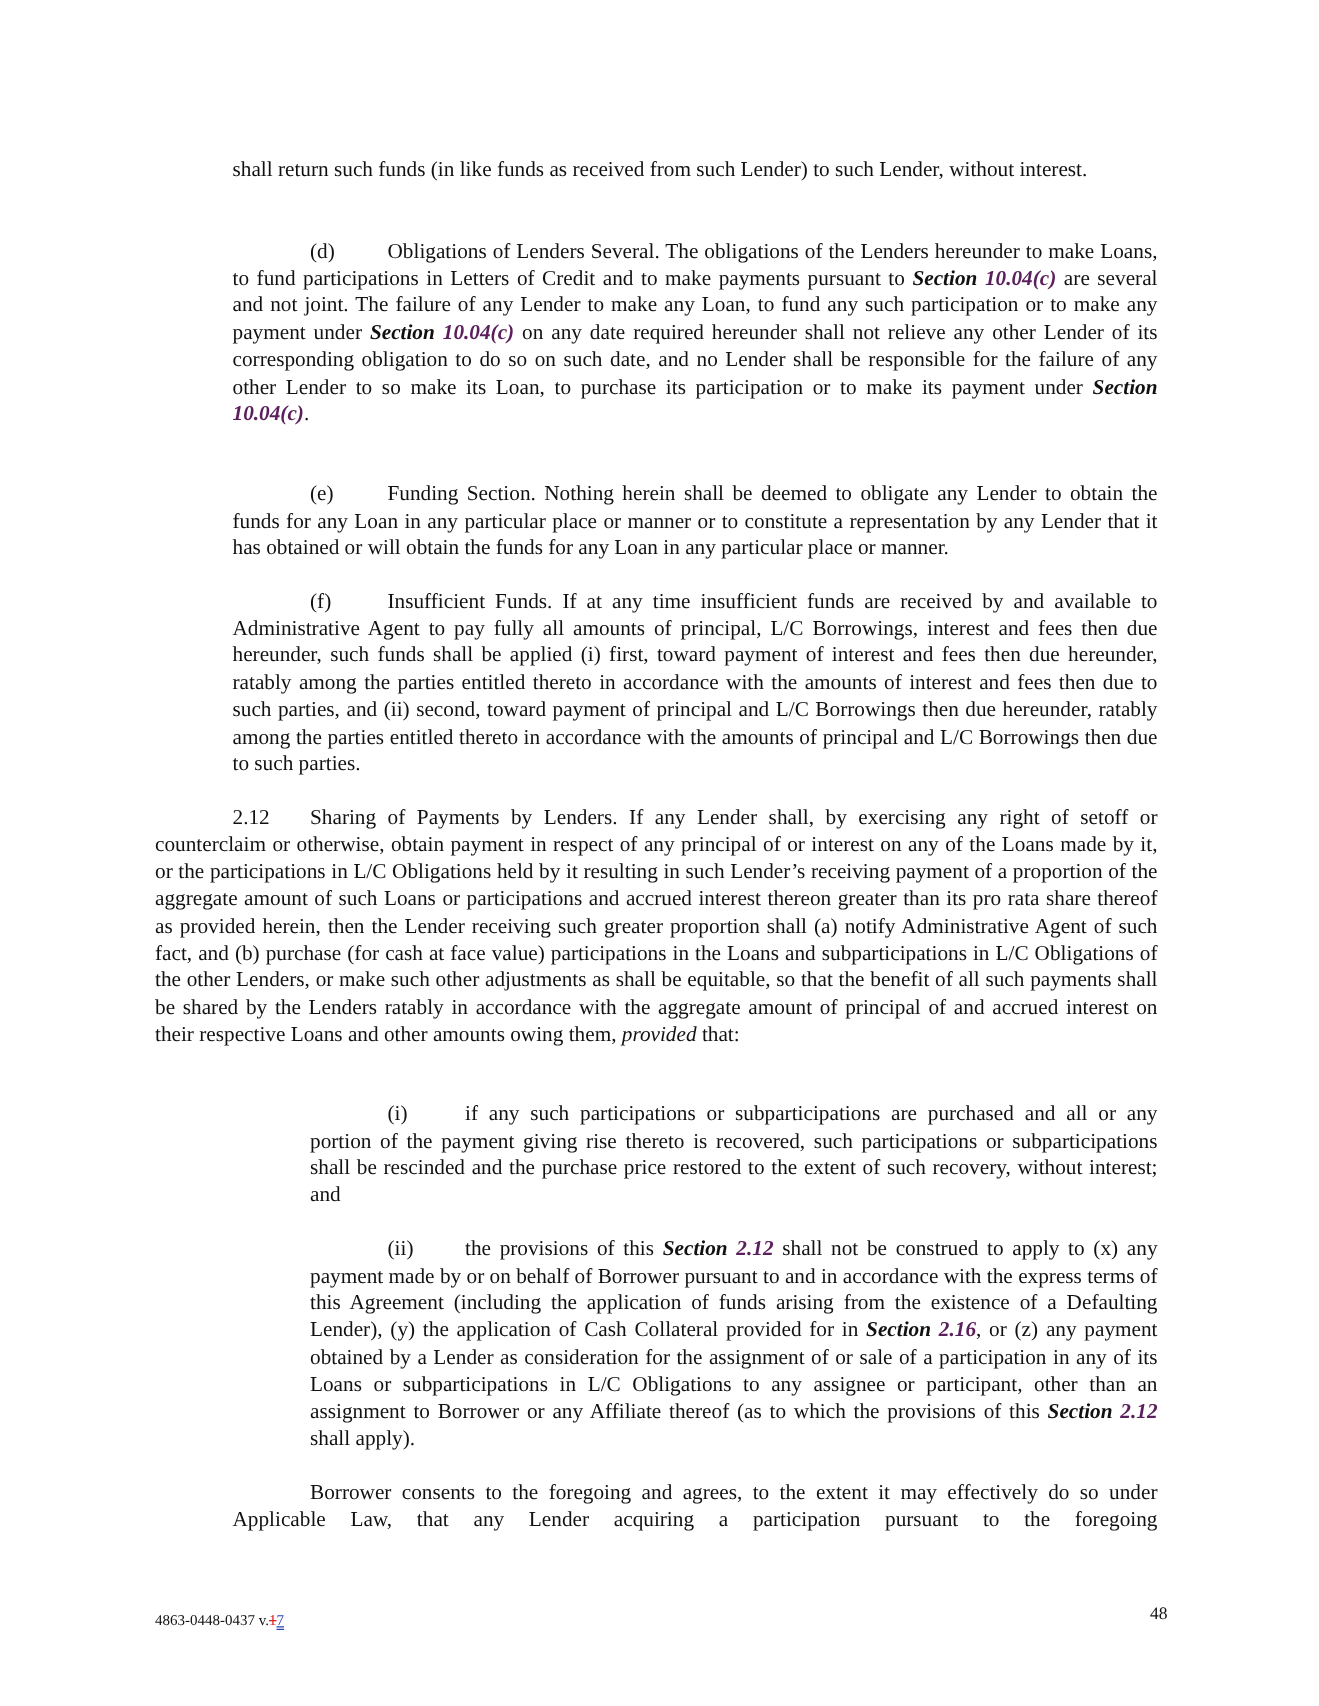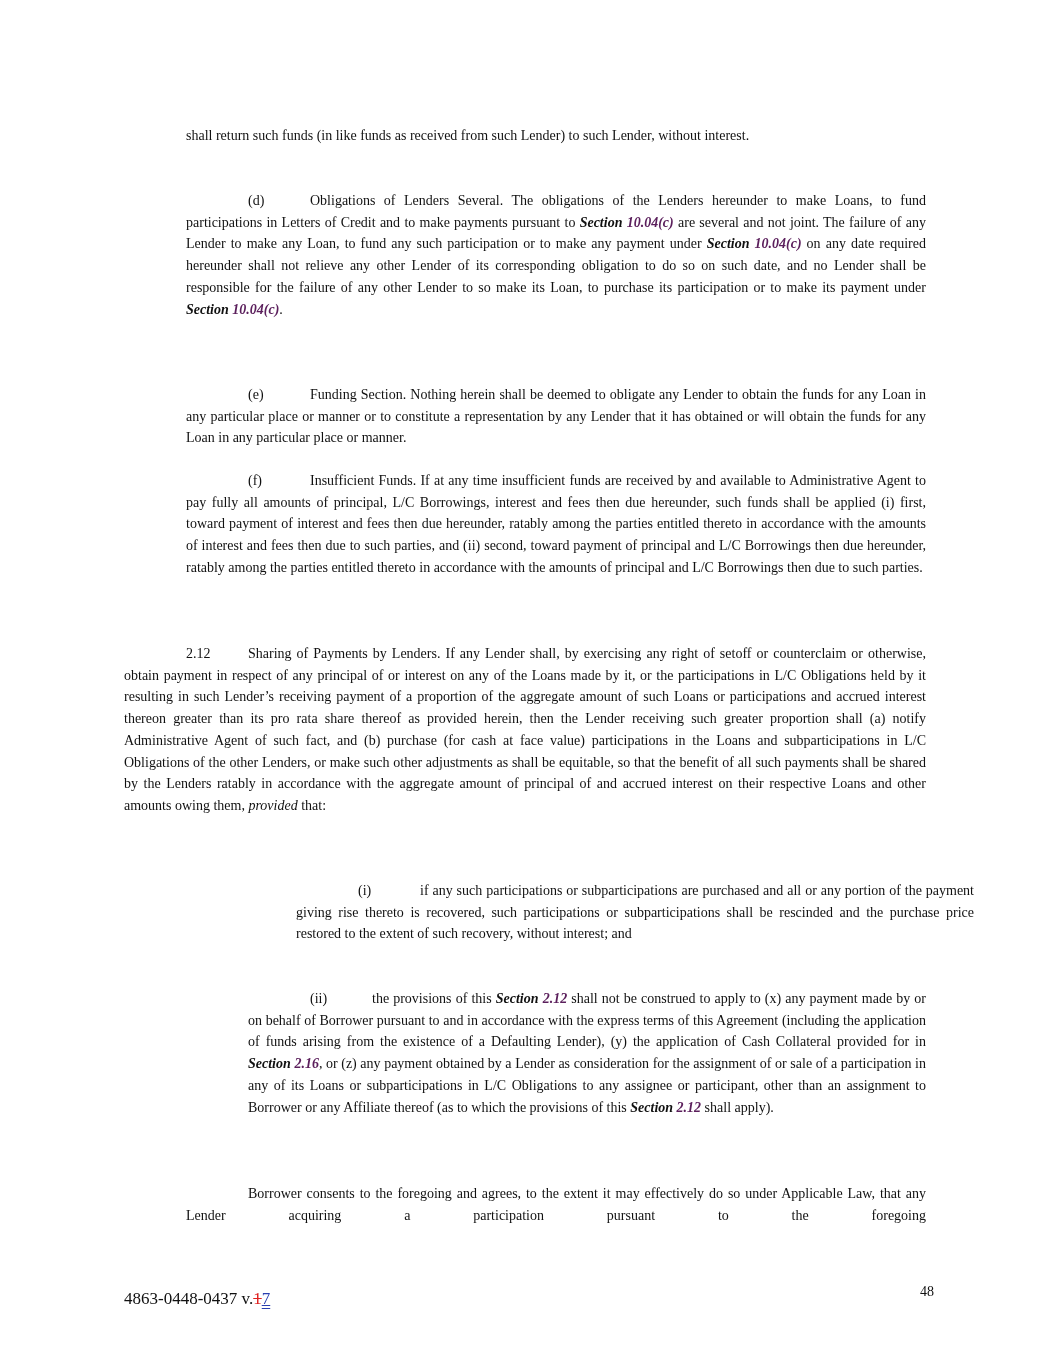--- a/index.html
+++ b/index.html
@@ -1,29 +1,29 @@
 <!DOCTYPE html>
 <html><head>
 <meta charset="utf-8">
 <style>
   html, body { margin: 0; padding: 0; background: #ffffff; }
   body { width: 1055px; height: 1365px; position: relative; overflow: hidden;
          font-family: "Liberation Serif", "DejaVu Serif", serif; color: #111; }
-  .p { position: absolute; font-size: 14px; line-height: 21.7px; text-align: justify; margin: 0; }
+  .p { position: absolute; font-size: 17px; line-height: 21.7px; text-align: justify; margin: 0; }
   .p.last-left { text-align-last: left; }
   .p.justify-all { text-align-last: justify; }
   .ind { left: 186px; width: 740px; }
   .wide { left: 124px; width: 802px; }
   .sub { left: 248px; width: 678px; }
   .num { display: inline-block; }
   .b { font-weight: normal; }
   .it { font-style: italic; }
   .ref { font-weight: bold; font-style: italic; }
   .refnum { color: #5b1f5c; margin-top: 47px; }
-  .footer-id { position: absolute; left: 124px; top: 1289px; font-size: 17px; }
+  .footer-id { position: absolute; left: 124px; top: 1289px; font-size: 12px; }
   .del { color: #e0201f; text-decoration: line-through; }
   .ins { color: #2a3fb0; text-decoration: underline double; }
   .page-num { position: absolute; left: 920px; top: 1284px; font-size: 14px; }
 </style>
 </head>
 <body>
 
 <p class="p ind last-left" style="top:125px;">
   <span>shall return such funds (in like funds as received from such Lender) to such Lender, without interest.</span>
 </p>
@@ -37,21 +37,21 @@
 </p>
 
 <p class="p ind last-left" style="top:470px; text-indent:62px;">
   <span class="num" style="width:62px;text-indent:0">(f)</span><span class="b">Insufficient Funds</span><span>. If at any time insufficient funds are received by and available to Administrative Agent to pay fully all amounts of principal, L/C Borrowings, interest and fees then due hereunder, such funds shall be applied (i) first, toward payment of interest and fees then due hereunder, ratably among the parties entitled thereto in accordance with the amounts of interest and fees then due to such parties, and (ii) second, toward payment of principal and L/C Borrowings then due hereunder, ratably among the parties entitled thereto in accordance with the amounts of principal and L/C Borrowings then due to such parties.</span>
 </p>
 
 <p class="p wide last-left" style="top:643px; text-indent:62px;">
   <span class="num" style="width:62px;text-indent:0">2.12</span><span class="b">Sharing of Payments by Lenders</span><span>. If any Lender shall, by exercising any right of setoff or counterclaim or otherwise, obtain payment in respect of any principal of or interest on any of the Loans made by it, or the participations in L/C Obligations held by it resulting in such Lender’s receiving payment of a proportion of the aggregate amount of such Loans or participations and accrued interest thereon greater than its pro rata share thereof as provided herein, then the Lender receiving such greater proportion shall (a) notify Administrative Agent of such fact, and (b) purchase (for cash at face value) participations in the Loans and subparticipations in L/C Obligations of the other Lenders, or make such other adjustments as shall be equitable, so that the benefit of all such payments shall be shared by the Lenders ratably in accordance with the aggregate amount of principal of and accrued interest on their respective Loans and other amounts owing them, </span><span class="it">provided</span><span> that:</span>
 </p>
 
-<p class="p sub last-left" style="top:880px; text-indent:62px;margin-left:48px;">
+<p class="p sub last-left" style="top:880px; text-indent:62px;">
   <span class="num" style="width:62px;text-indent:0">(i)</span><span>if any such participations or subparticipations are purchased and all or any portion of the payment giving rise thereto is recovered, such participations or subparticipations shall be rescinded and the purchase price restored to the extent of such recovery, without interest; and</span>
 </p>
 
 <p class="p sub last-left" style="top:988px; text-indent:62px;">
   <span class="num" style="width:62px;text-indent:0">(ii)</span><span>the provisions of this </span><span class="ref"><span>Section</span> <span class="refnum">2.12</span></span><span> shall not be construed to apply to (x) any payment made by or on behalf of Borrower pursuant to and in accordance with the express terms of this Agreement (including the application of funds arising from the existence of a Defaulting Lender), (y) the application of Cash Collateral provided for in </span><span class="ref"><span>Section</span> <span class="refnum">2.16</span></span><span>, or (z) any payment obtained by a Lender as consideration for the assignment of or sale of a participation in any of its Loans or subparticipations in L/C Obligations to any assignee or participant, other than an assignment to Borrower or any Affiliate thereof (as to which the provisions of this </span><span class="ref"><span>Section</span> <span class="refnum">2.12</span></span><span> shall apply).</span>
 </p>
 
 <p class="p ind justify-all" style="top:1183px; text-indent:62px;">
   <span>Borrower consents to the foregoing and agrees, to the extent it may effectively do so under Applicable Law, that any Lender acquiring a participation pursuant to the foregoing</span>
 </p>

